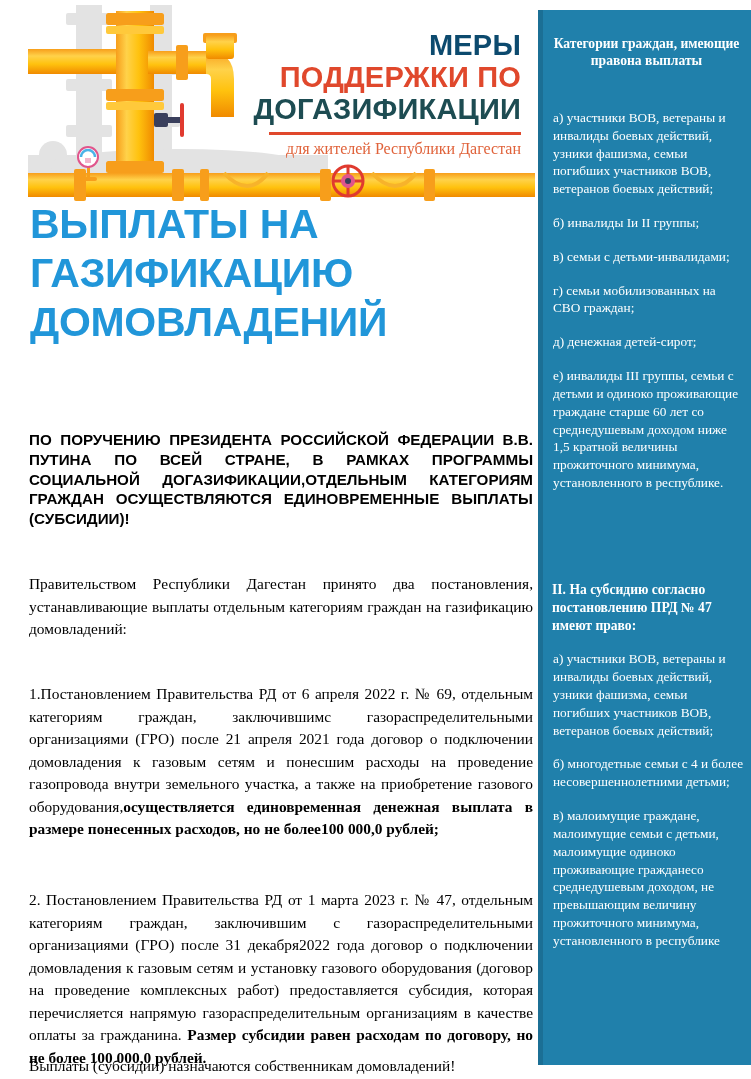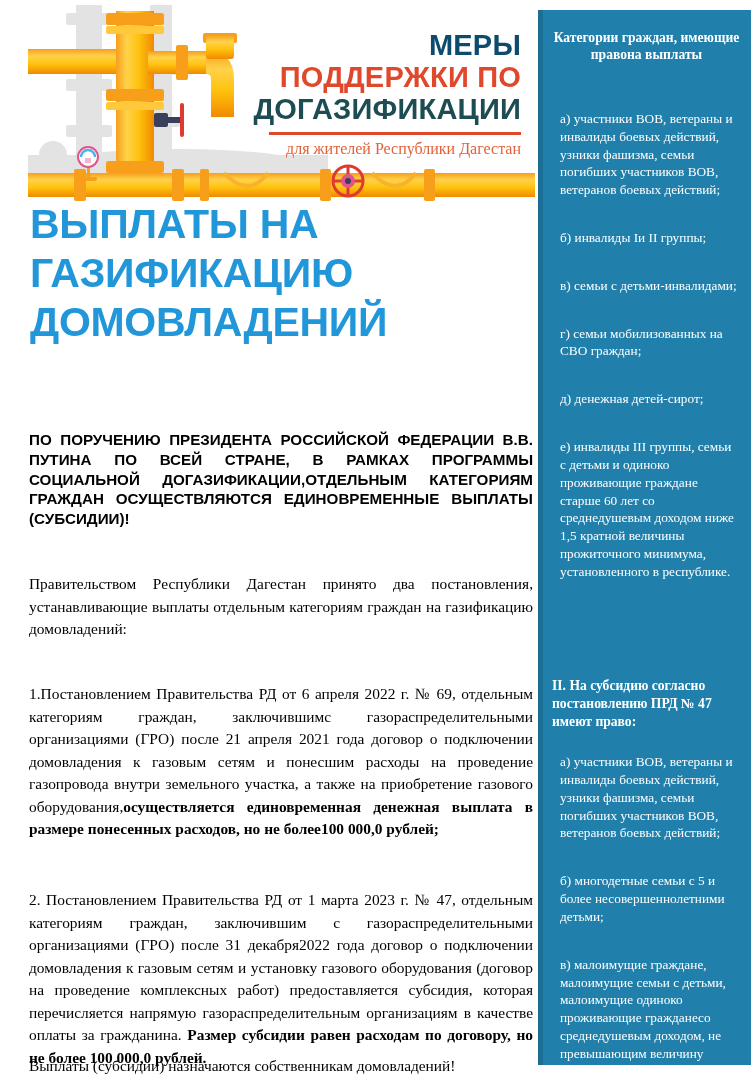--- a/index.html
+++ b/index.html
@@ -129,21 +129,21 @@
 
   
   #sidebar {
     position: absolute;
     left: 538px; top: 10px;
     width: 213px;
     height: 1055px;
     background: #2080ab;
     color: #ffffff;
     box-sizing: border-box;
-    padding: 18px 6px 6px 9px;
+    padding: 24px 6px 6px 9px;
     border-left: 5px solid #1b6f95;
     overflow: hidden;
   }
   #sidebar .sb-title {
     font-family: "Liberation Serif", serif;
     font-weight: bold;
     font-size: 13.6px;
     line-height: 1.25;
     text-align: center;
     margin: 2px 4px 0 0;
@@ -153,21 +153,21 @@
     font-weight: bold;
     font-size: 13.6px;
     line-height: 1.34;
     margin: 0;
     text-align: left;
   }
   #sidebar .sb-item {
     font-family: "Liberation Serif", serif;
     font-size: 13.3px;
     line-height: 1.34;
-    margin: 8px;
+    margin: 1px;
     text-align: left;
   }
   .sp-sm { height: 14px; }
   .sp-md { height: 24px; }
   .sp-lg { height: 88px; }
 </style>
 </head>
 <body>
 
 <div id="page">
@@ -291,18 +291,18 @@
     <div class="sb-item">д) денежная детей-сирот;</div>
     <div class="sp-sm"></div>
     <div class="sb-item">е) инвалиды III группы, семьи с детьми и одиноко проживающие граждане старше 60 лет со среднедушевым доходом ниже 1,5 кратной величины прожиточного минимума, установленного в республике.</div>
 
     <div class="sp-lg"></div>
 
     <div class="sb-head">II. На субсидию согласно постановлению ПРД № 47 имеют право:</div>
     <div class="sp-sm"></div>
     <div class="sb-item">а) участники ВОВ, ветераны и инвалиды боевых действий, узники фашизма, семьи погибших участников ВОВ, ветеранов боевых действий;</div>
     <div class="sp-sm"></div>
-    <div class="sb-item">б) многодетные семьи с 5 и более несовершеннолетними детьми;</div>
+    <div class="sb-item">б) многодетные семьи с 4 и более несовершеннолетними детьми;</div>
     <div class="sp-sm"></div>
     <div class="sb-item">в) малоимущие граждане, малоимущие семьи с детьми, малоимущие одиноко проживающие гражданесо среднедушевым доходом, не превышающим величину прожиточного минимума, установленного в республике</div>
   </aside>
 
 </div>
 
 </body></html>

